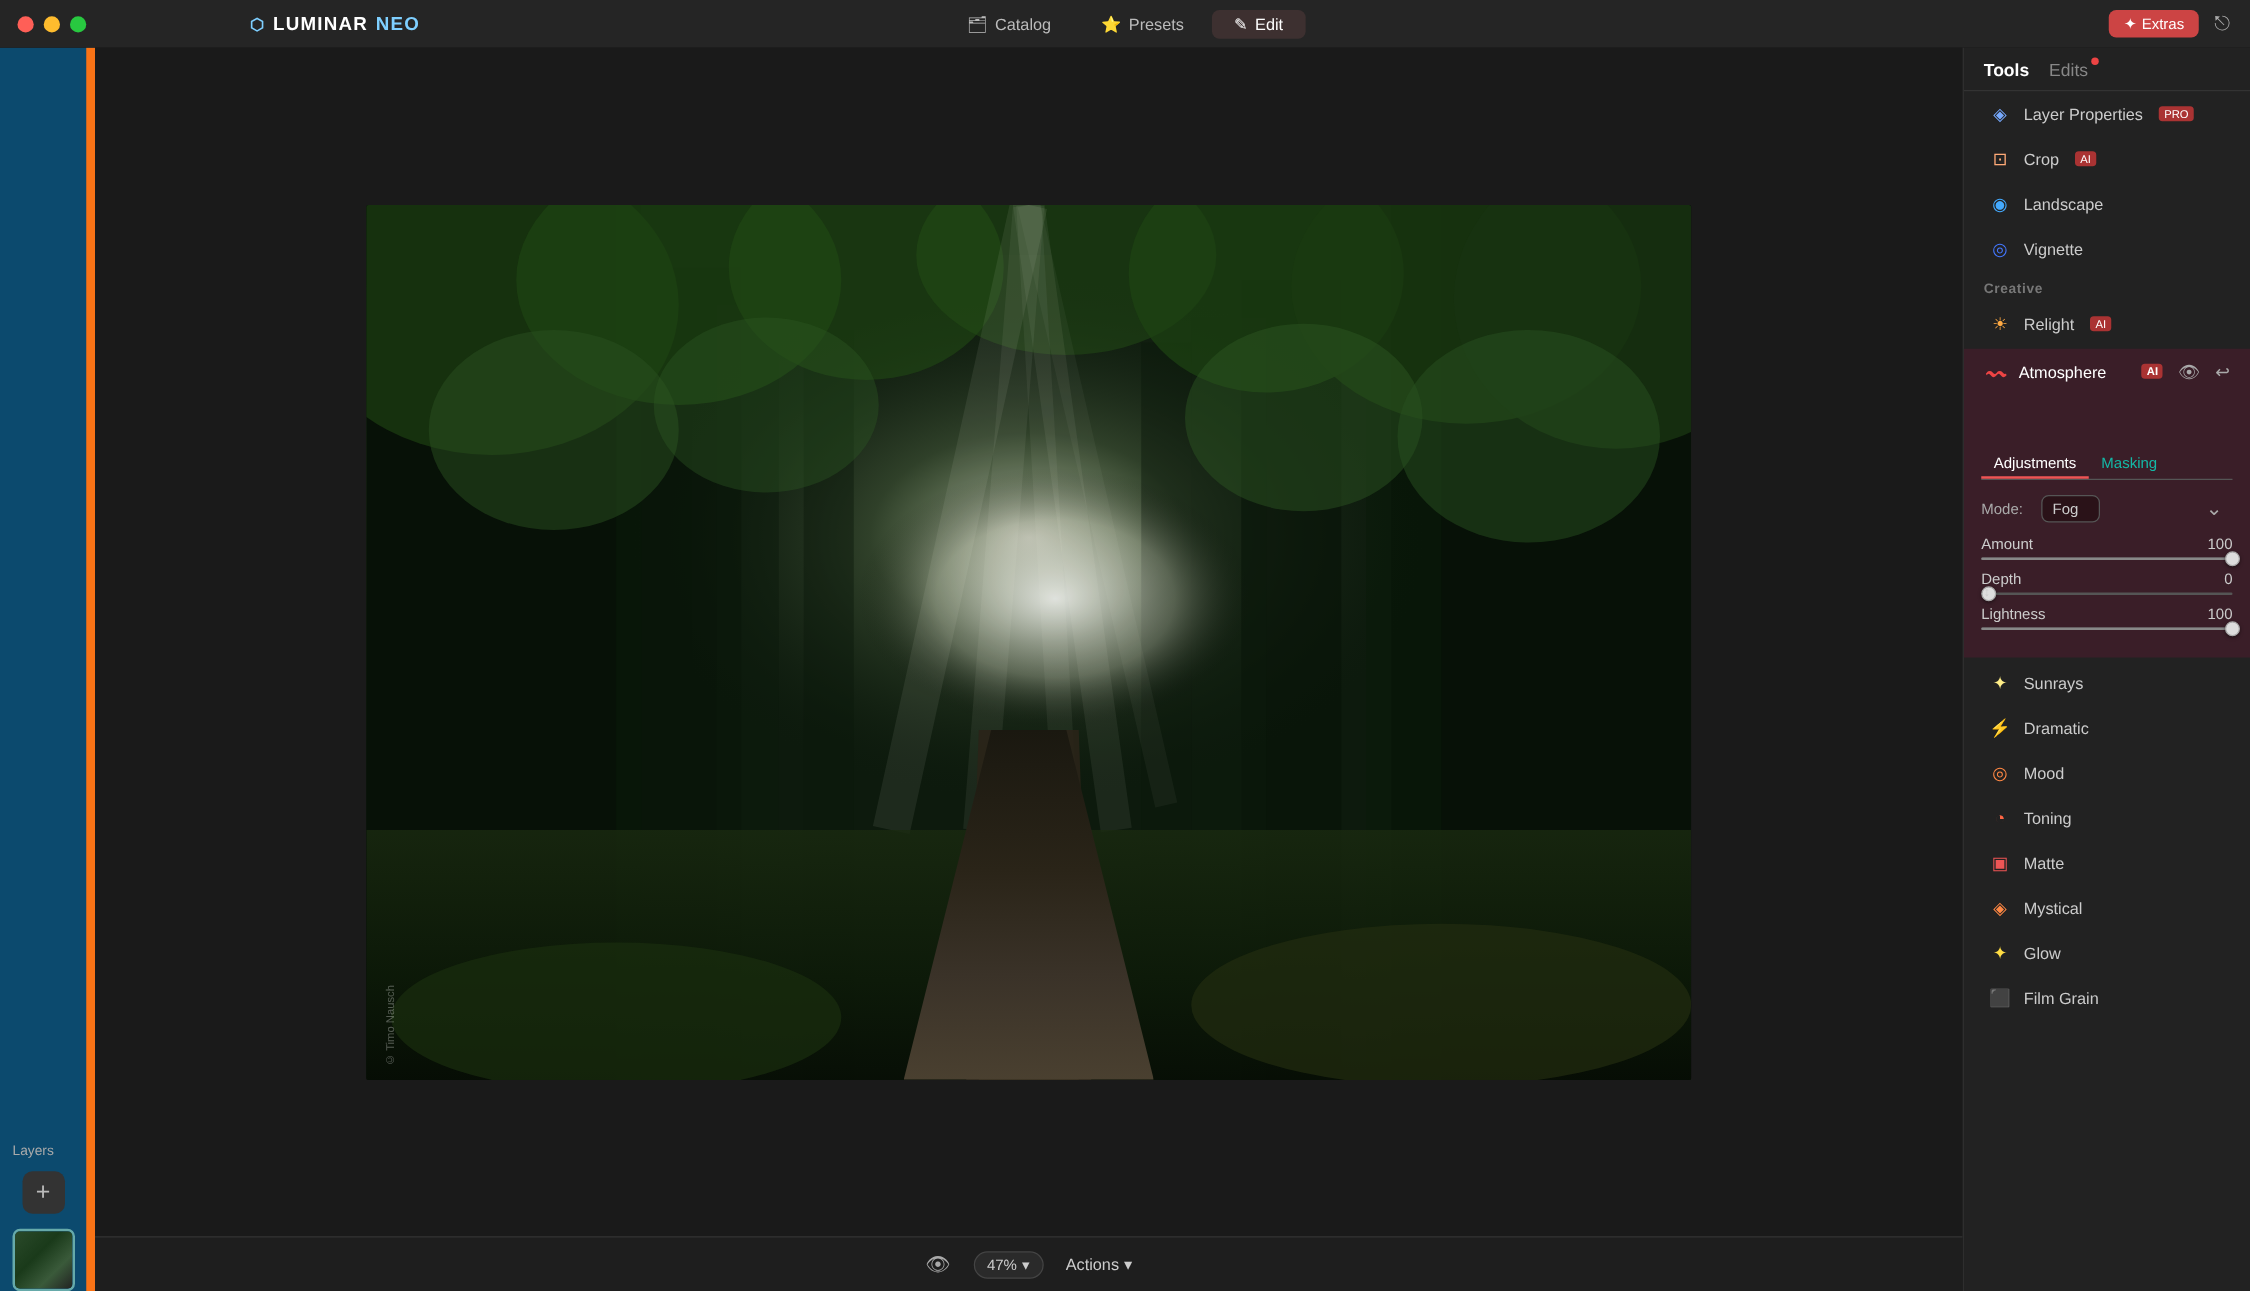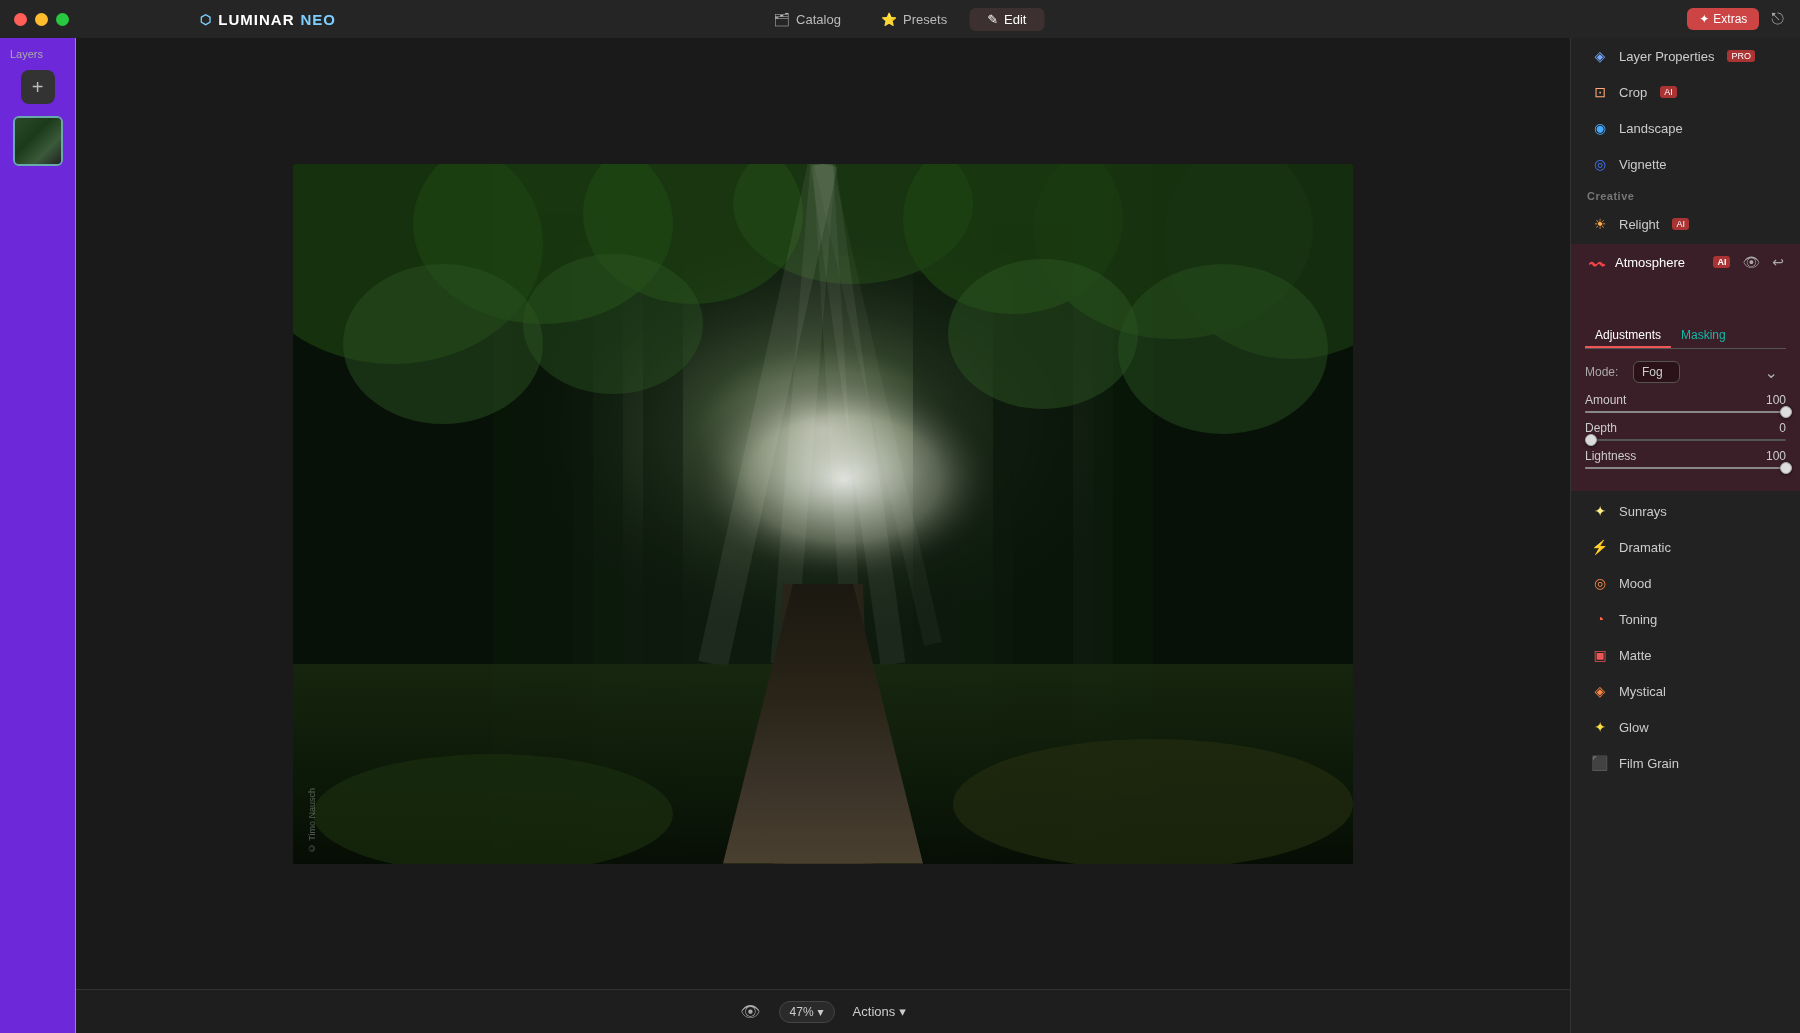--- a/index.html
+++ b/index.html
@@ -101,27 +101,28 @@
     
     .main-layout {
       flex: 1;
       display: flex;
       overflow: hidden;
     }
 
     
     .layers-panel {
       width: 76px;
-      background: #6d28d9;
+      background: #0c4a6e;
       display: flex;
       flex-direction: column;
       align-items: center;
       padding-top: 10px;
       flex-shrink: 0;
-      border-right: 1px solid #f97316;
+      border-right: 7px solid #f97316;
+      justify-content: flex-end;
     }
     .layers-title {
       font-size: 11px;
       color: #aaa;
       margin-bottom: 10px;
       align-self: flex-start;
       padding-left: 10px;
     }
     .add-layer-btn {
       width: 34px; height: 34px;
@@ -642,20 +643,27 @@
       </div>
       <button class="actions-btn">
         <span>Actions</span>
         <span>▾</span>
       </button>
     </div>
   </div>
 
   <div class="right-panel">
 
+    <div class="tools-header">
+      <span class="tools-tab">Tools</span>
+      <span class="edits-tab">
+        <span>Edits</span>
+        <span class="edits-dot"></span>
+      </span>
+    </div>
 
     <div class="tool-item">
       <span class="tool-icon icon-layer">◈</span>
       <span class="tool-label">Layer Properties</span>
       <span class="tool-badge badge-pro">PRO</span>
     </div>
 
     <div class="tool-item">
       <span class="tool-icon icon-crop">⊡</span>
       <span class="tool-label">Crop</span>

